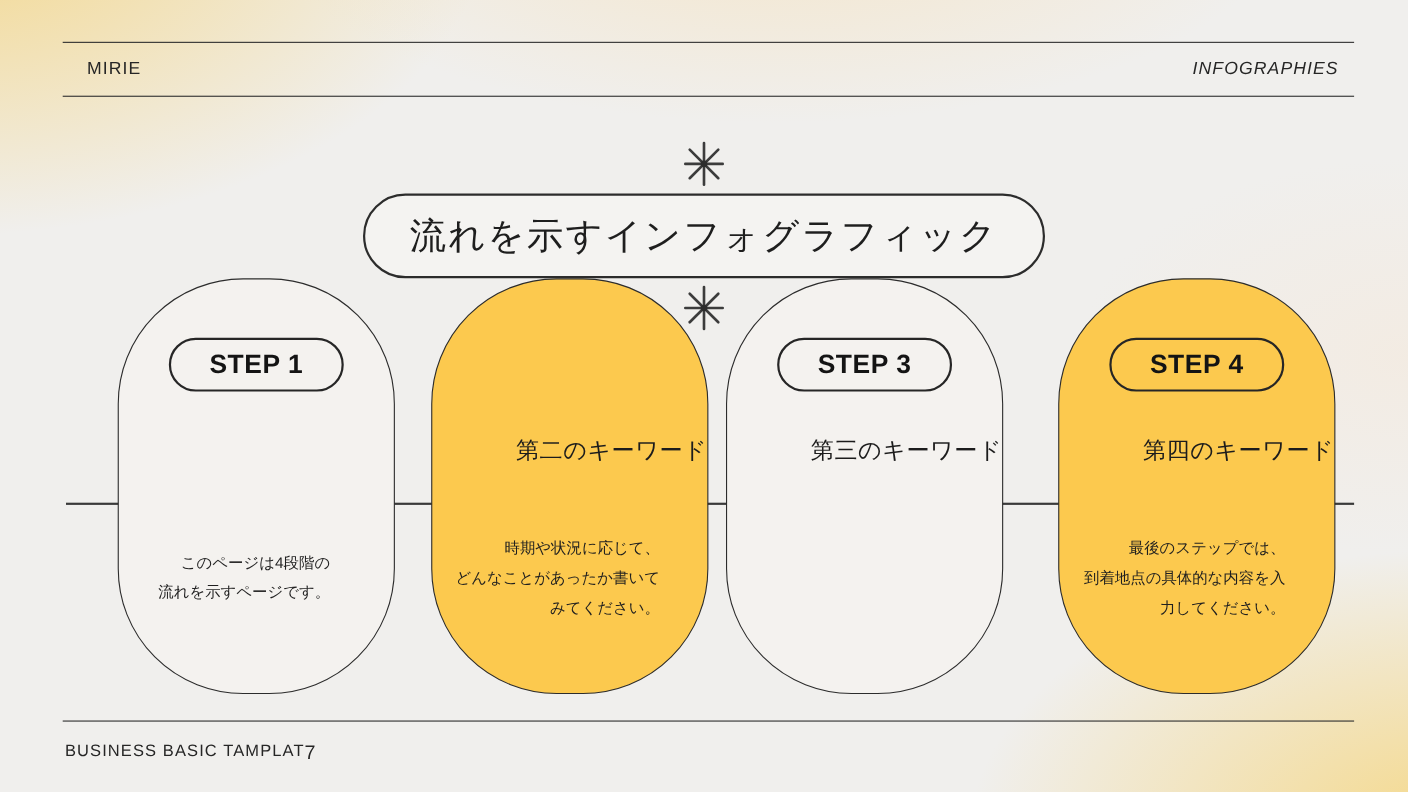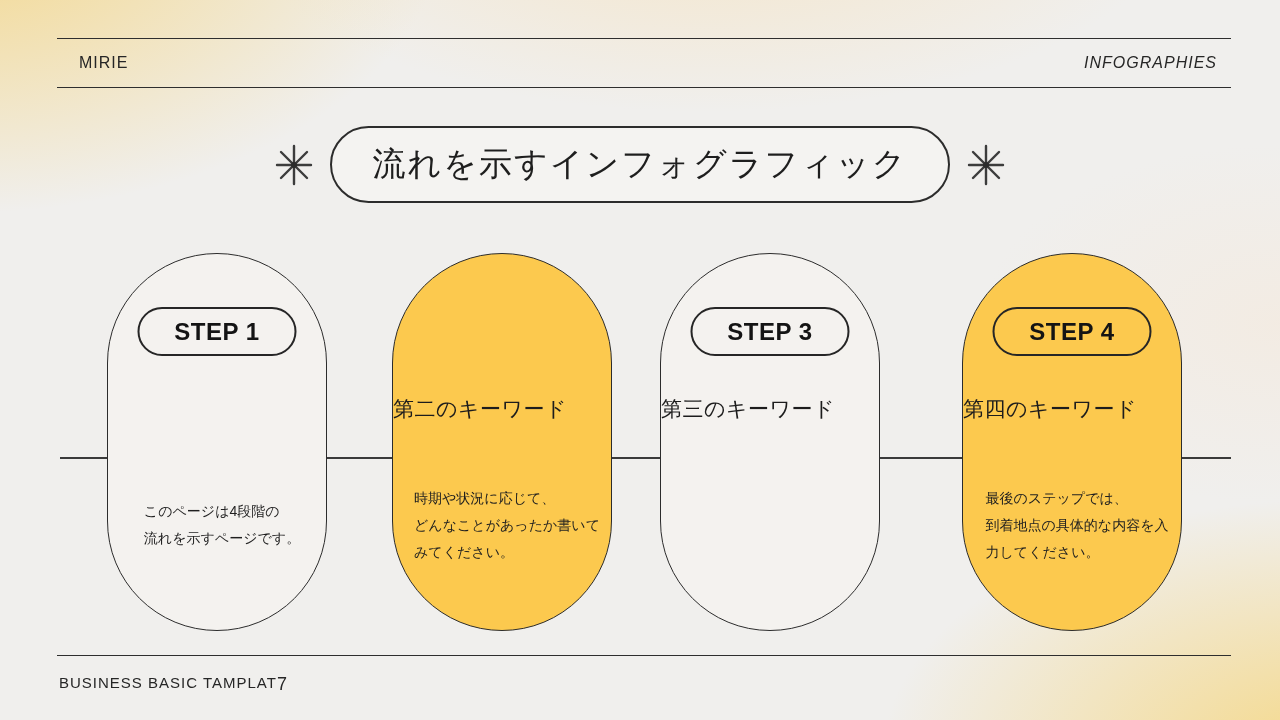--- a/index.html
+++ b/index.html
@@ -28,21 +28,22 @@
     padding: 0 14px 0 22px;
   }
   .header .brand { font-size: 16px; letter-spacing: 1px; }
   .header .doc-type { font-size: 16px; letter-spacing: 1px; font-style: italic; }
 
   
   .title-row {
     position: absolute;
     left: 0; top: 126px; width: 100%;
     display: flex; align-items: center; justify-content: center;
-    gap: 15px;
+    gap: 4px;
+    flex-direction: column;
   }
   .title-pill {
     height: 77px;
     display: flex; align-items: center; justify-content: center;
     padding: 0 40px;
     border: 2px solid #2c2c2c;
     border-radius: 40px;
     background: rgba(246,244,241,0.75);
     font-size: 33px;
     letter-spacing: 2px;
@@ -57,24 +58,24 @@
     width: 1171px; height: 0;
     border-top: 2px solid #3a3a3a;
     z-index: 0;
   }
 
   
   .cards { position: absolute; left: 0; top: 0; width: 100%; height: 100%; z-index: 1; }
   .card {
     position: absolute;
     top: 253px;
-    width: 220px; height: 378px;
+    width: 252px; height: 378px;
     border: 1.5px solid #2c2c2c;
     border-radius: 114px;
-    text-align: left;
+    text-align: right;
   }
   .card.light  { background: #f4f2ef; }
   .card.yellow { background: #fcc94e; }
   .card-1 { left: 107px; }
   .card-2 { left: 392px; }
   .card-3 { left: 660px; }
   .card-4 { left: 962px; }
 
   .step-badge {
     position: absolute;

